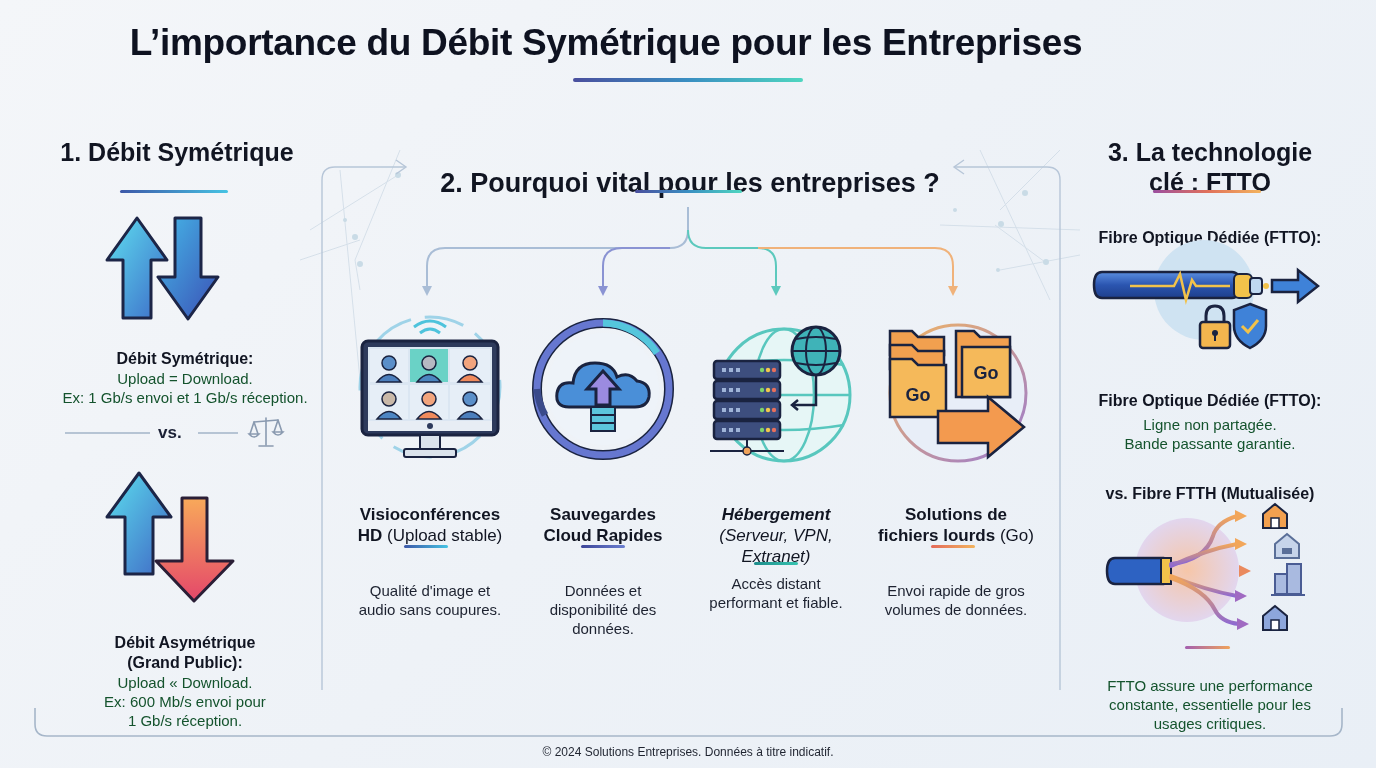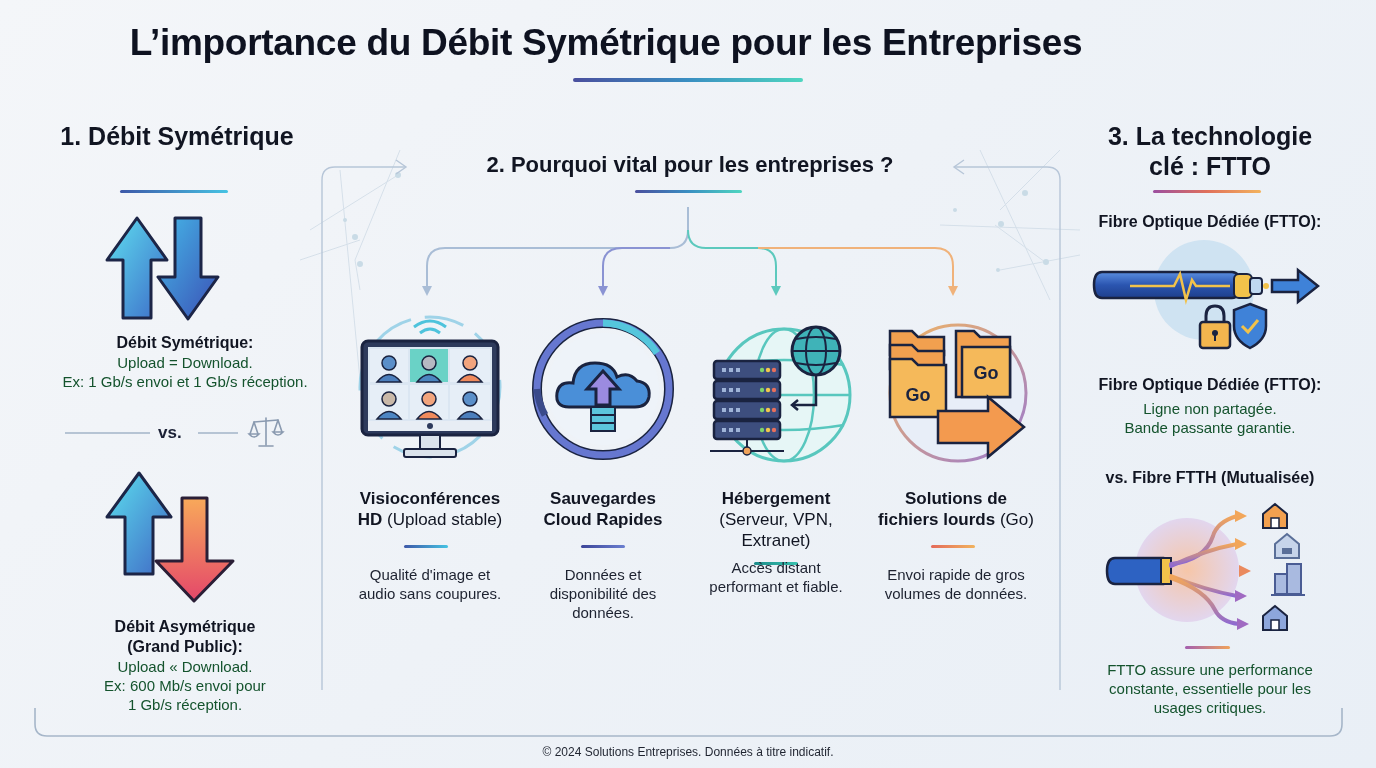--- a/index.html
+++ b/index.html
@@ -4,21 +4,21 @@
 <style>
   * { box-sizing: border-box; margin: 0; padding: 0; }
   html, body { width: 1376px; height: 768px; overflow: hidden; }
   body {
     font-family: "Liberation Sans", "DejaVu Sans", sans-serif;
     background: linear-gradient(135deg, #f4f6f9 0%, #eef2f7 50%, #e9eff6 100%);
     color: #111522;
     position: relative;
   }
   .abs { position: absolute; }
-  .center { text-align: center; }
+  .center { text-align: center; margin-top: 16px; }
   .bold { font-weight: bold; }
 
   
   #main-title {
     left: 0; top: 22px; width: 1212px; text-align: center;
     font-size: 37px; font-weight: bold; letter-spacing: -0.3px; color: #0e1220;
   }
   .grad-bar { height: 4px; border-radius: 2px; }
   .g-blue { background: linear-gradient(90deg, #4a4f9e, #3a8fc2, #4fd6c0); }
   .g-warm { background: linear-gradient(90deg, #9b4fa0, #e0705b, #f3b35d); }
@@ -137,21 +137,21 @@
 </svg>
 
 <div class="abs center" style="left:40px;top:617px;width:290px;">
   <div class="text-bold-sm">Débit Asymétrique</div>
   <div class="text-bold-sm">(Grand Public):</div>
   <div class="text-sm">Upload « Download.</div>
   <div class="text-sm">Ex: 600 Mb/s envoi pour</div>
   <div class="text-sm">1 Gb/s réception.</div>
 </div>
 
-<div class="abs center bold" style="left:400px;top:152px;width:580px;font-size:22px;">2. Pourquoi vital pour les entreprises ?</div>
+<div class="abs center bold" style="left:400px;top:152px;width:580px;font-size:27px;">2. Pourquoi vital pour les entreprises ?</div>
 <div class="abs grad-bar g-blue" style="left:635px;top:190px;width:107px;height:3px;"></div>
 
 <svg class="abs" style="left:0;top:0" width="1376" height="320">
   <path d="M688 207 L688 230 Q688 248 670 248 L445 248 Q427 248 427 266 L427 287" stroke="#a9bdd6" stroke-width="2" fill="none"></path>
   <path d="M422 286 L427 296 L432 286 Z" fill="#a9bdd6"></path>
   <path d="M670 248 L622 248 Q603 248 603 266 L603 287" stroke="#8a93d3" stroke-width="2" fill="none"></path>
   <path d="M598 286 L603 296 L608 286 Z" fill="#8a93d3"></path>
   <path d="M688 230 Q688 248 706 248 L758 248 Q776 248 776 266 L776 287" stroke="#5cc9bd" stroke-width="2" fill="none"></path>
   <path d="M771 286 L776 296 L781 286 Z" fill="#5cc9bd"></path>
   <path d="M758 248 L935 248 Q953 248 953 266 L953 287" stroke="#f0b27a" stroke-width="2" fill="none"></path>
@@ -277,21 +277,21 @@
     <circle cx="112" cy="36" r="24" fill="#3fb3b8" stroke="#1a2340" stroke-width="3"></circle>
     <g stroke="#1a2340" stroke-width="2" fill="none">
       <ellipse cx="112" cy="36" rx="10" ry="24"></ellipse>
       <line x1="88" y1="36" x2="136" y2="36"></line>
       <path d="M92 24 Q112 20 132 24"></path>
         <path d="M92 48 Q112 52 132 48"></path>
     </g>
     <path d="M112 60 L112 90 L88 90" stroke="#1a2340" stroke-width="2.5" fill="none"></path>
     <path d="M94 85 L88 90 L94 95" stroke="#1a2340" stroke-width="2.5" fill="none"></path>
   </svg>
-  <div class="abs center card-title" style="left:-10px;top:183px;width:200px;">
+  <div class="abs center card-title" style="left:-10px;top:183px;width:200px;font-style:italic;">
     <div class="bold">Hébergement</div>
     <div>(Serveur, VPN,</div>
     <div>Extranet)</div>
   </div>
   <div class="abs grad-bar g-teal" style="left:68px;top:257px;width:44px;height:3px;"></div>
   <div class="abs center card-desc" style="left:-10px;top:253px;width:200px;">
     <div>Accès distant</div>
     <div>performant et fiable.</div>
   </div>
 </div>

